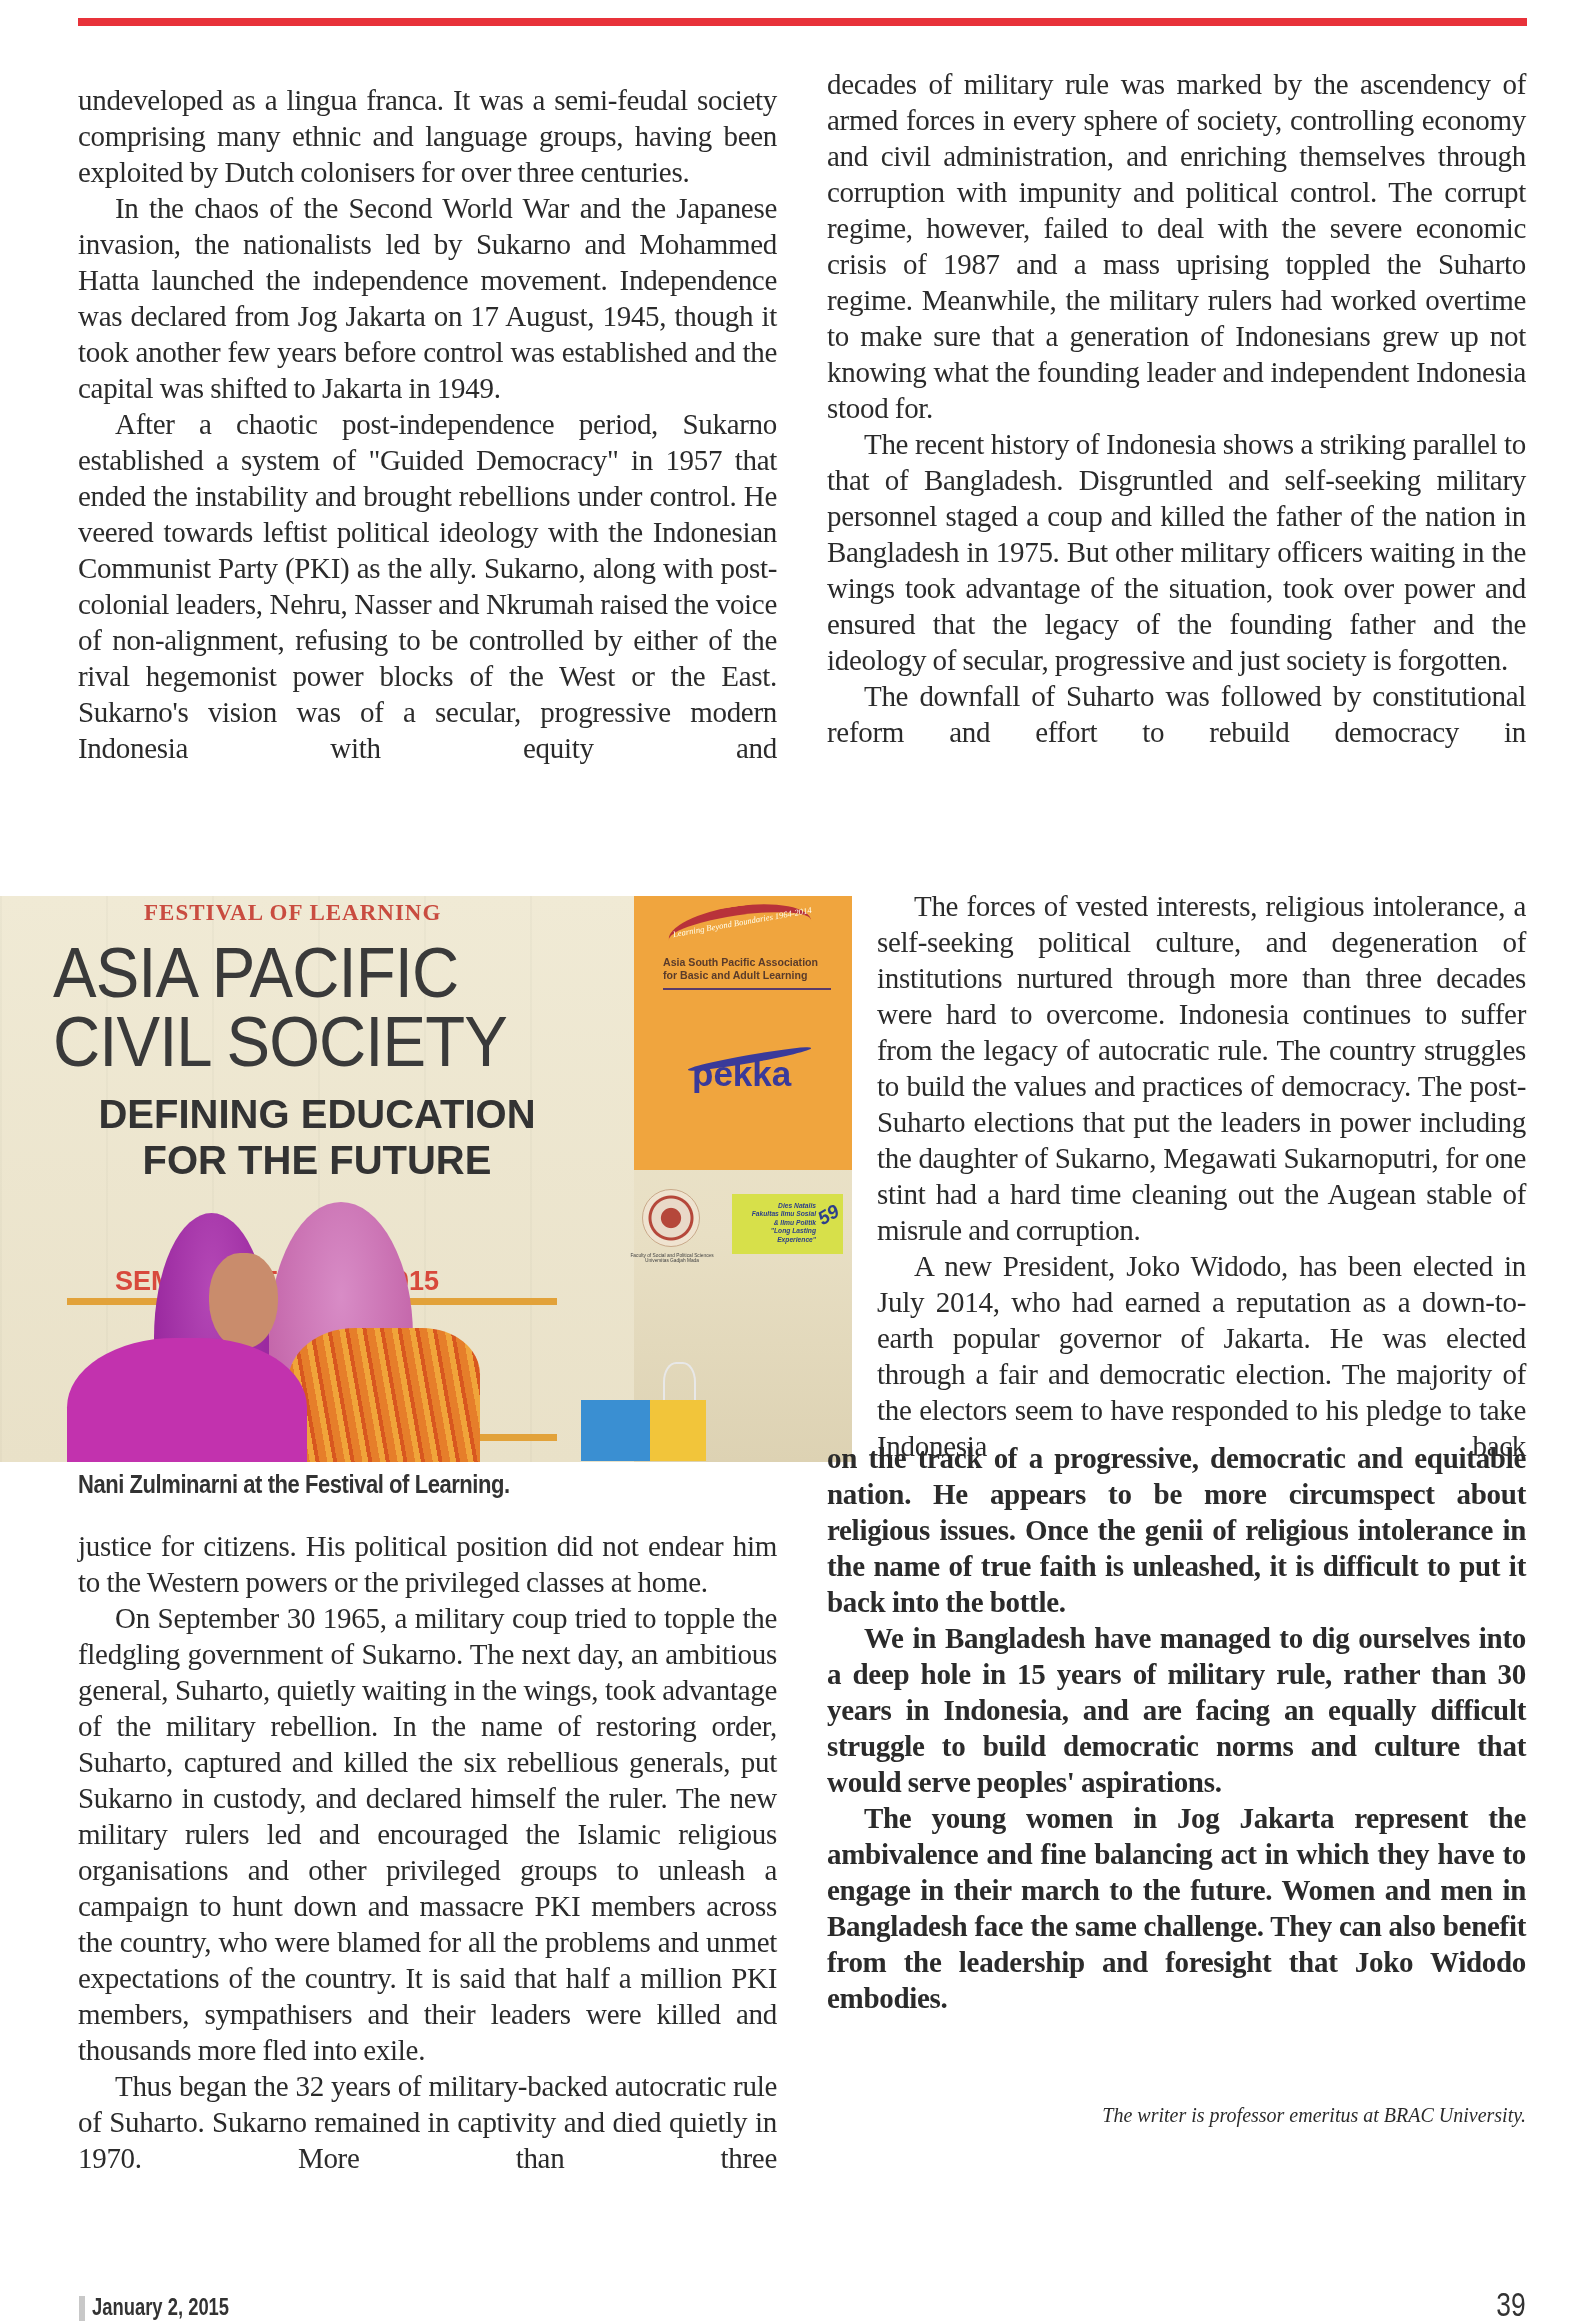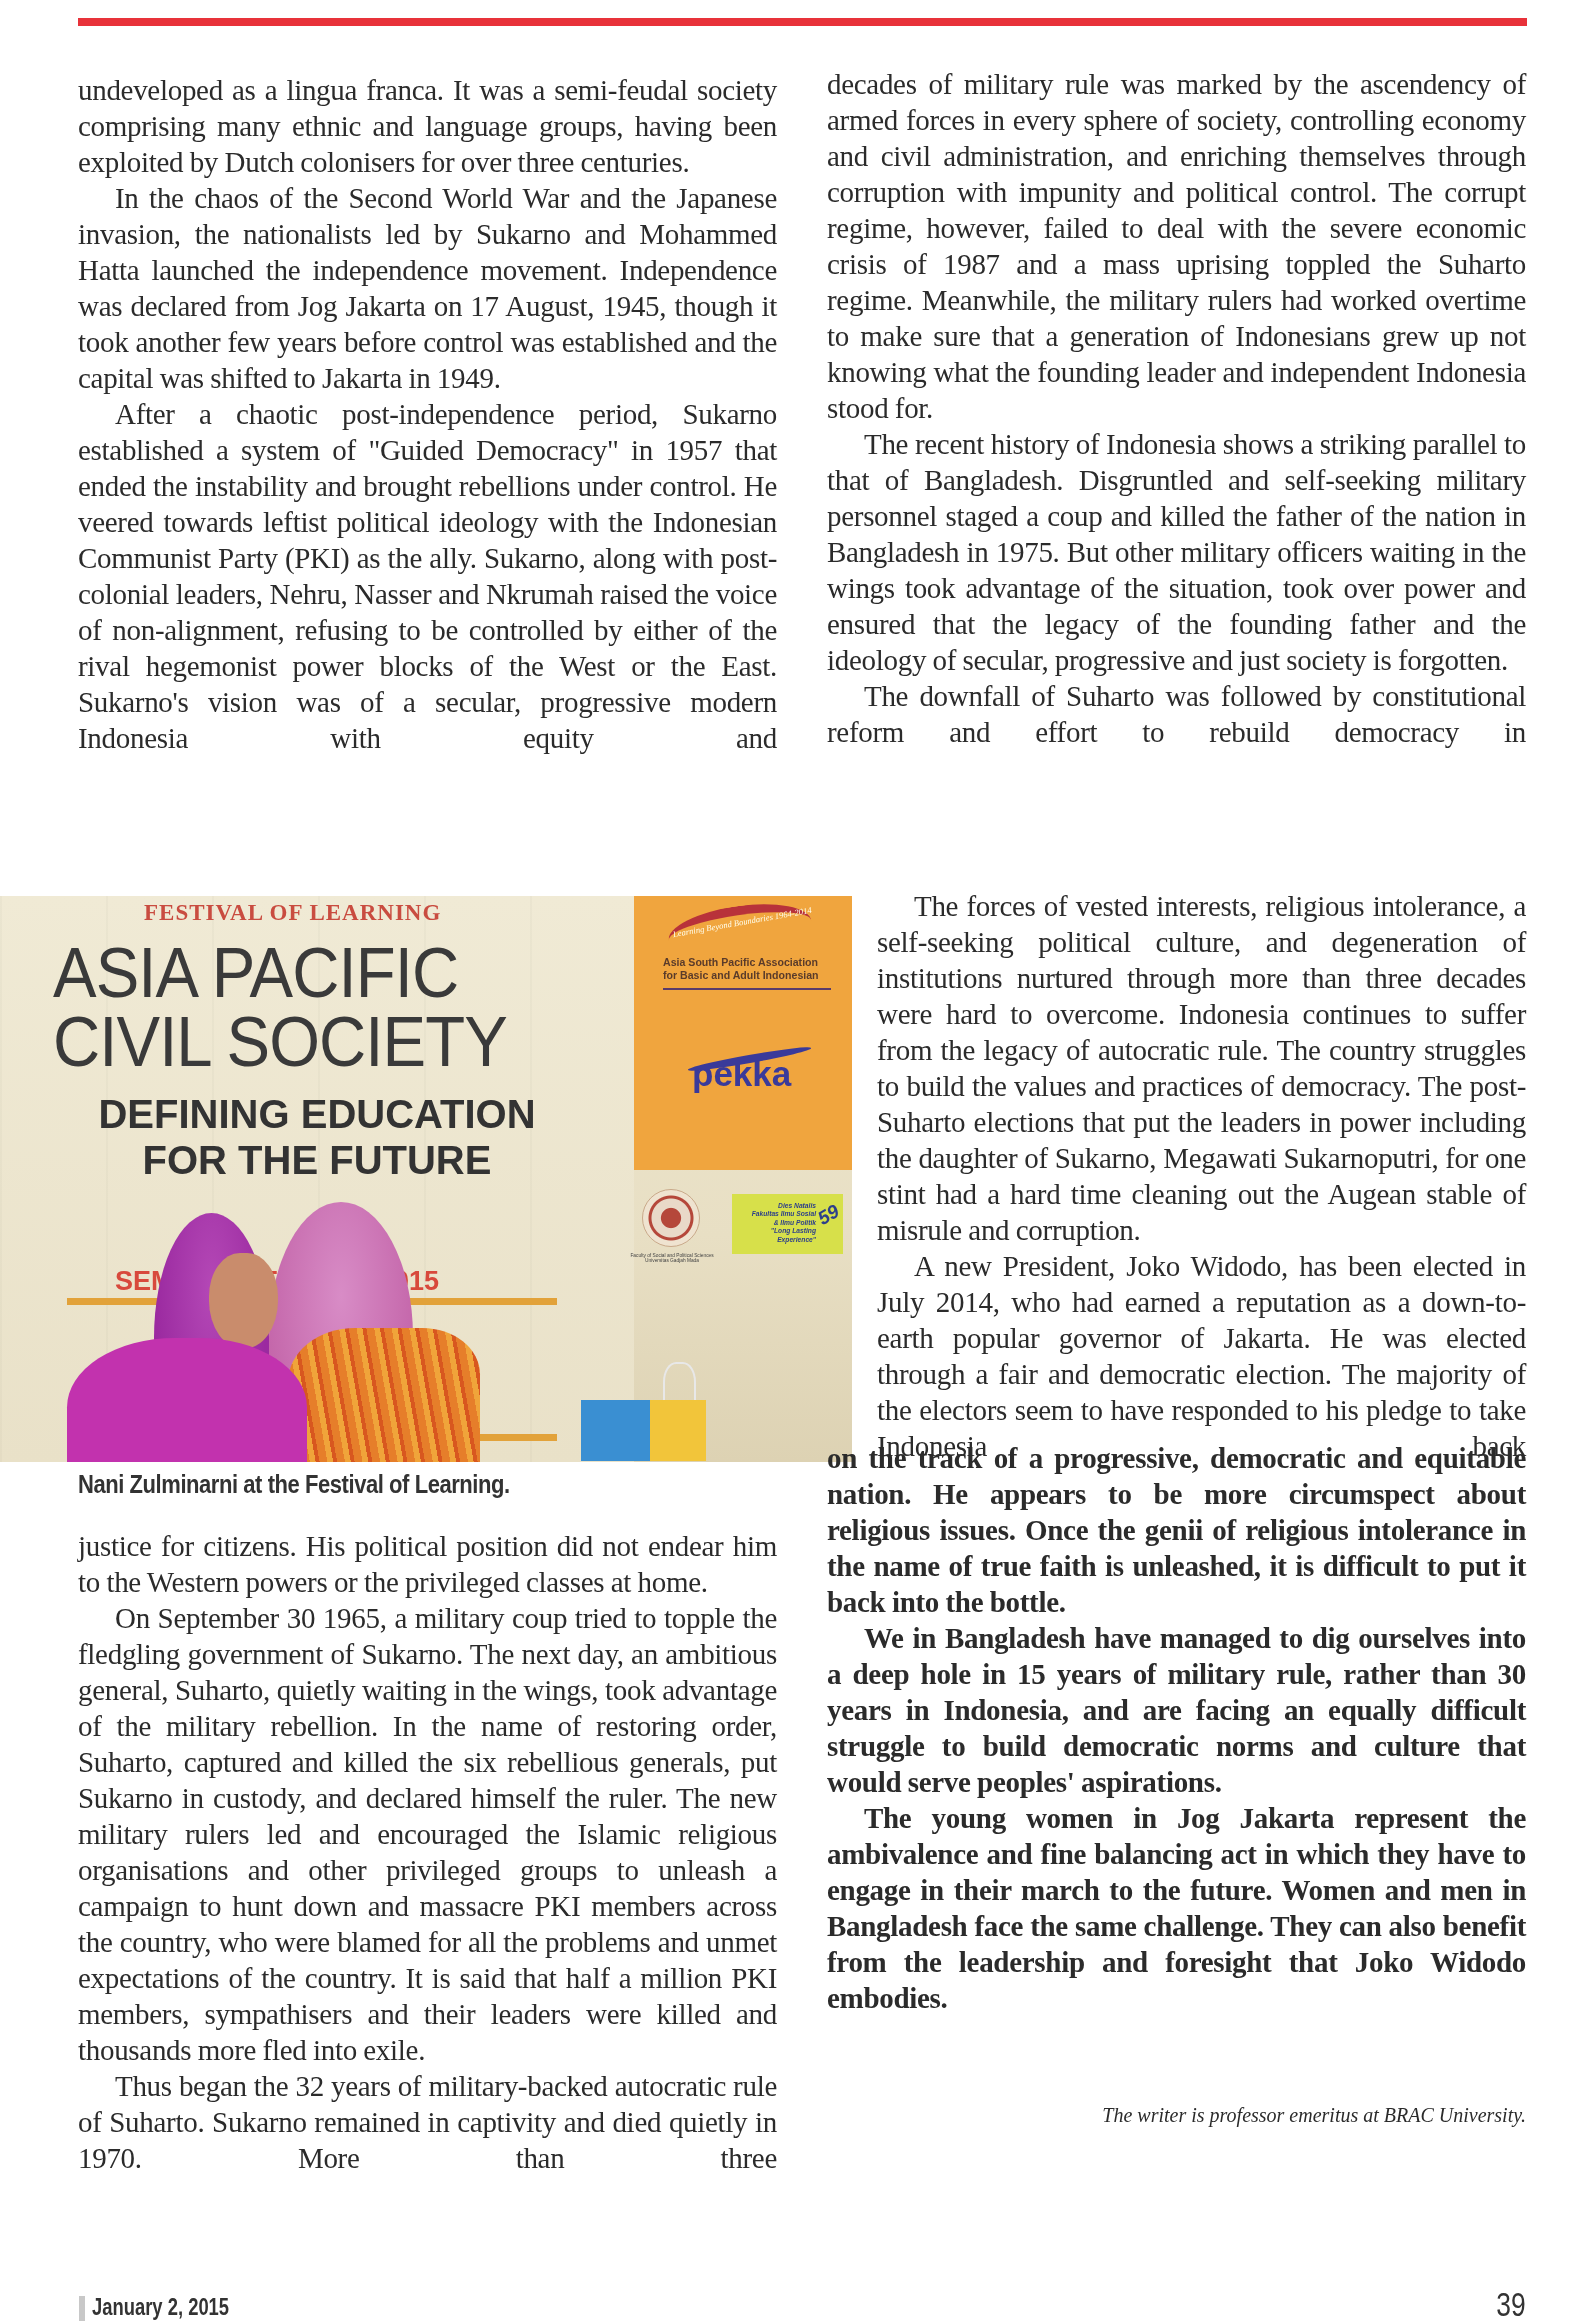--- a/index.html
+++ b/index.html
@@ -33,21 +33,21 @@
       word-spacing: -0.5px;
     }
     .col p {
       margin: 0;
     }
     .col p.indent {
       text-indent: 37px;
     }
     .col-left-top {
       left: 78px;
-      top: 72px;
+      top: 82px;
       width: 699px;
     }
     .col-left-bottom {
       left: 78px;
       top: 1528px;
       width: 699px;
     }
     .col-right-top {
       left: 827px;
       top: 66px;
@@ -375,21 +375,21 @@
       
       
     </div>
     <div class="banner-stripe" style="top:538px;"></div>
   </div>
   <div class="logo-box">
     <div class="logo-ribbon"></div>
     <div class="logo-ribbon-text">Learning Beyond Boundaries 1964-2014</div>
     <div class="aspbae-text">
       <div>Asia South Pacific Association</div>
-      <div>for Basic and Adult Indonesian</div>
+      <div>for Basic and Adult Learning</div>
     </div>
     <div class="aspbae-line"></div>
     <div class="pekka">pekka</div>
     <div class="pekka-swoosh"></div>
   </div>
   <div class="ugm-emblem"></div>
   <div class="ugm-caption">Faculty of Social and Political Sciences Universitas Gadjah Mada</div>
   <div class="dies-box">
     <div class="dies-text">
       <div>Dies Natalis</div>

